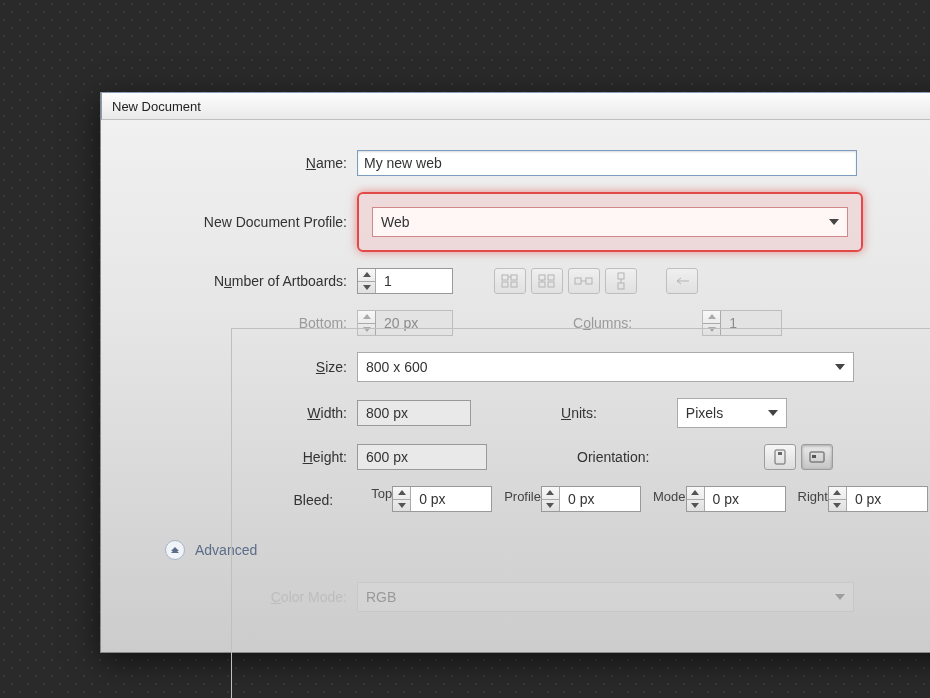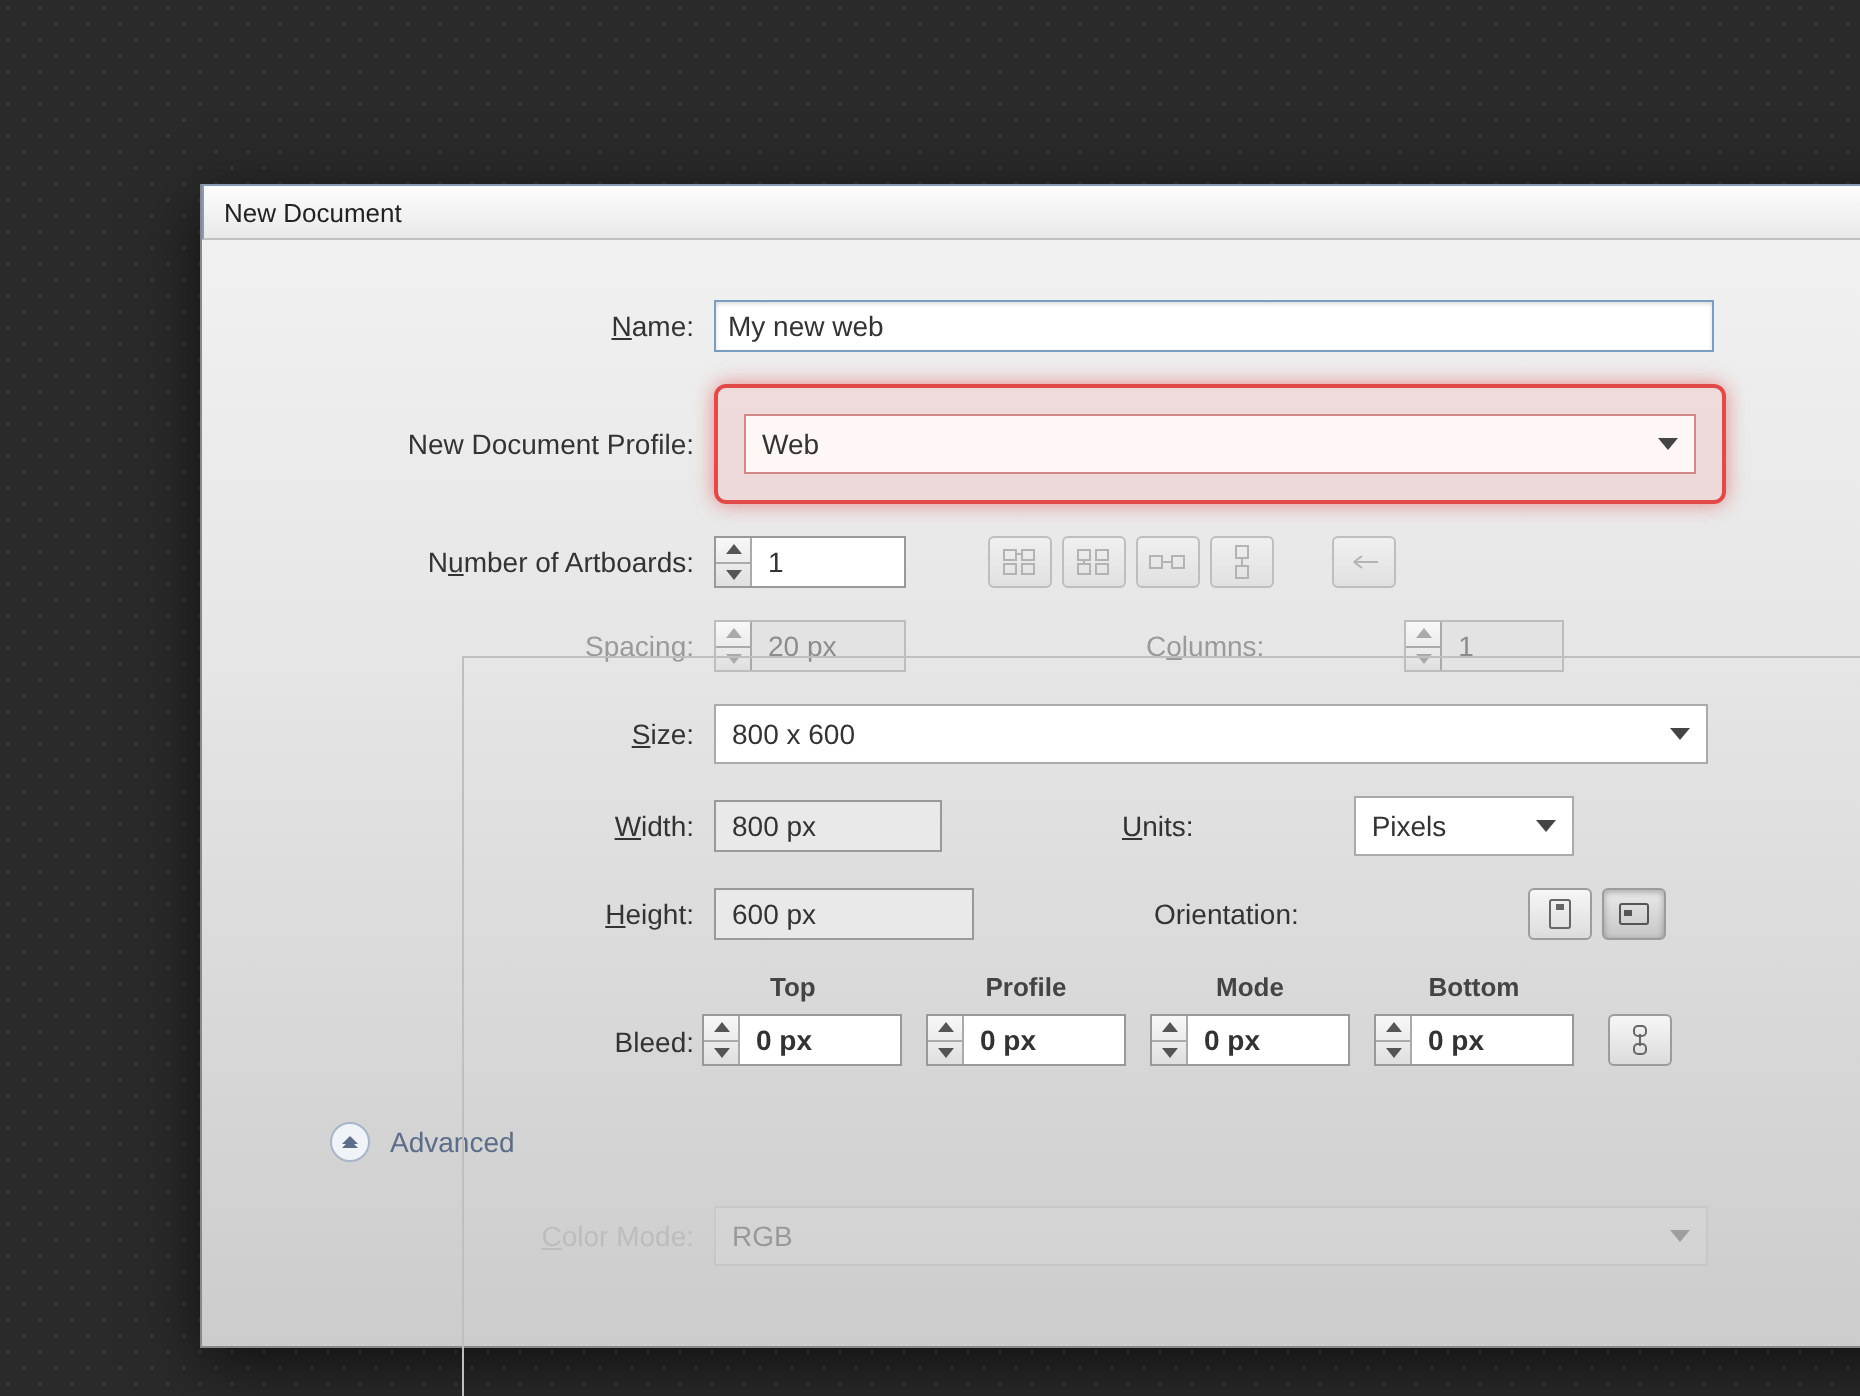--- a/index.html
+++ b/index.html
@@ -159,24 +159,23 @@
     top: 236px;
     width: 770px;
     height: 400px;
     border: 1px solid #bfbfbf;
     border-right: none;
     pointer-events: none;
   }
 
   .bleed-col {
     display: flex;
-    flex-direction: column;
+    flex-direction: row;
     align-items: center;
     margin-right: 12px;
-    font-weight: bold;
   }
   .bleed-col .hdr {
     font-size: 13px;
     color: #444;
     margin-bottom: 6px;
   }
 
   .advanced {
     display: flex;
     align-items: center;
@@ -273,21 +272,21 @@
       </div>
       <div style="width:24px"></div>
       <div class="icon-btn dim">
         <svg width="18" height="10">
             <path d="M16 5 L4 5 M4 5 L8 2 M4 5 L8 8" stroke="#888" fill="none"></path>
           </svg>
       </div>
     </div>
 
     <div class="row">
-      <div class="label dim">Spacing:</div>
+      <div class="label dim">Bottom:</div>
       <div class="spinner dim" style="width:96px">
         <div class="spin-btns">
           <div class="spin-btn">
               <div class="tri-up"></div>
             </div>
           <div class="spin-btn">
               <div class="tri-down"></div>
             </div>
         </div>
         <div class="spin-val">20 px</div>
@@ -394,21 +393,21 @@
               </div>
               <div class="spin-btn">
                 <div class="tri-down"></div>
               </div>
             </div>
           <div class="spin-val">0 px</div>
         </div>
       </div>
 
       <div class="bleed-col">
-        <div class="hdr">Bottom</div>
+        <div class="hdr">Right</div>
         <div class="spinner" style="width:100px">
           <div class="spin-btns">
               <div class="spin-btn">
                 <div class="tri-up"></div>
               </div>
               <div class="spin-btn">
                 <div class="tri-down"></div>
               </div>
             </div>
           <div class="spin-val">0 px</div>

